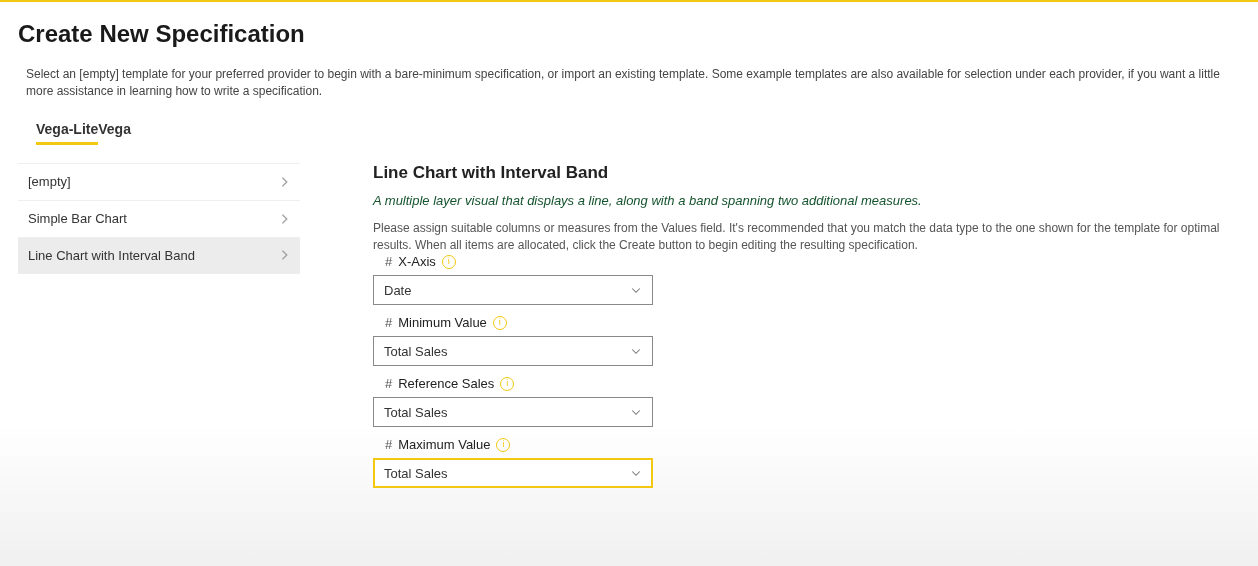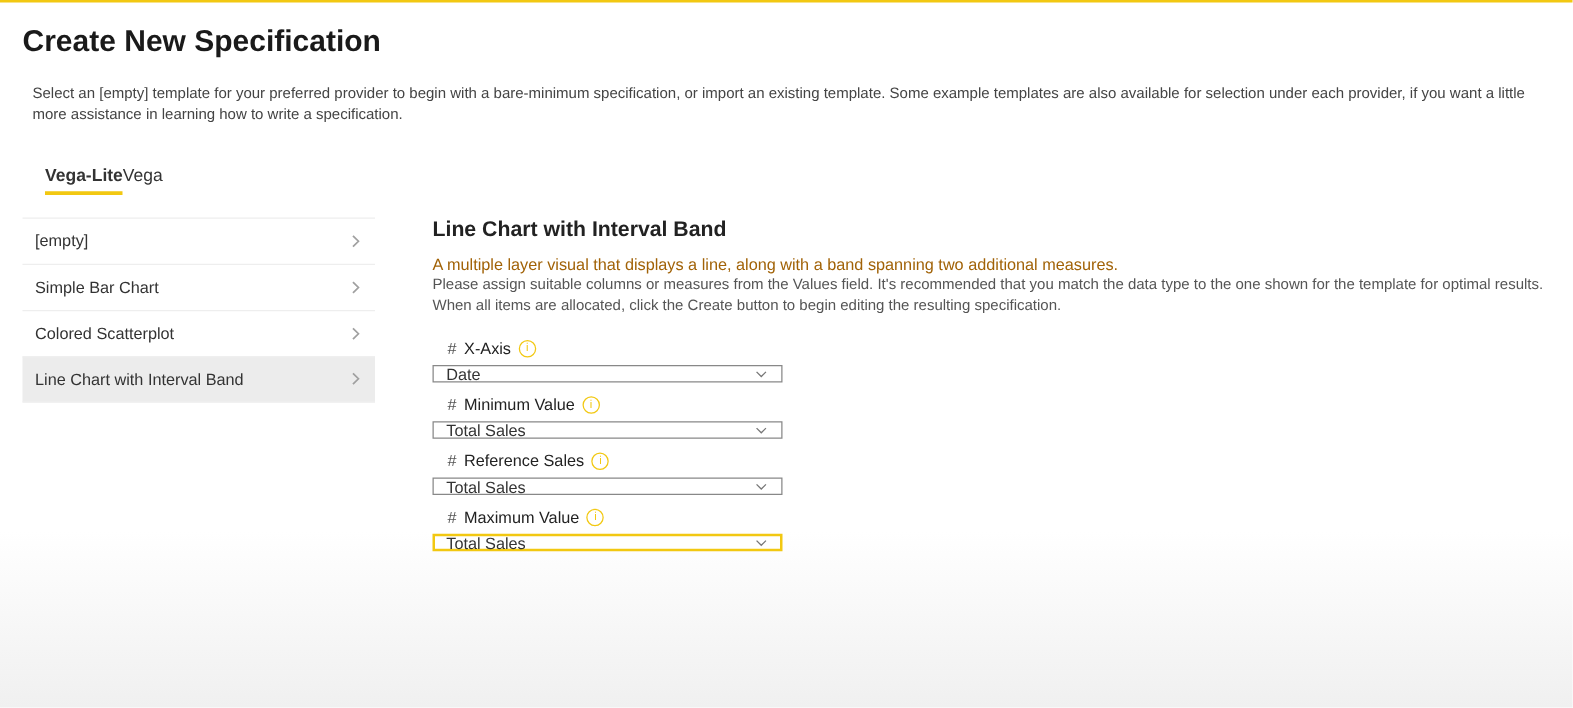--- a/index.html
+++ b/index.html
@@ -21,48 +21,49 @@
   .page-title {
     font-size: 24px;
     font-weight: 600;
     color: #1a1a1a;
     margin-bottom: 18px;
   }
   .intro {
     font-size: 12px;
     color: #444;
     line-height: 1.4;
-    margin-bottom: 26px;
+    margin-bottom: 15px;
     padding: 0 8px;
   }
   .tabs {
     display: flex;
     padding-left: 18px;
     margin-bottom: 18px;
   }
   .tab {
     font-size: 14px;
     padding: 6px 0 8px 0;
     cursor: pointer;
     color: #333;
     position: relative;
+    font-weight: bold;
   }
   .tab.active {
     font-weight: 600;
   }
   .tab.active::after {
     content: "";
     position: absolute;
     left: 0; right: 0; bottom: 0;
     height: 3px;
     background: #f2c811;
   }
   .body {
     display: flex;
-    gap: 46px;
+    gap: 73px;
   }
   .sidebar {
     width: 282px;
     flex-shrink: 0;
   }
   .side-item {
     display: flex;
     align-items: center;
     justify-content: space-between;
     height: 37px;
@@ -81,27 +82,28 @@
   .chev path { stroke: #a0a0a0; stroke-width: 1.6; fill: none; }
   .detail { flex: 1; padding-right: 8px; }
   .detail-title {
     font-size: 17px;
     font-weight: 600;
     color: #222;
     margin-bottom: 10px;
   }
   .detail-sub {
     font-size: 13px;
-    color: #a16207;
+    color: #14532d;
+    margin-bottom: 12px;
+    font-style: italic;
   }
   .detail-help {
     font-size: 12px;
     color: #555;
     line-height: 1.45;
-    margin-bottom: 18px;
   }
   .field-block { margin-bottom: 10px; }
   .field-label {
     display: flex;
     align-items: center;
     gap: 6px;
     font-size: 13px;
     color: #222;
     padding-left: 12px;
     margin-bottom: 6px;
@@ -113,21 +115,21 @@
     border-radius: 50%;
     display: inline-flex;
     align-items: center;
     justify-content: center;
     font-size: 9px;
     color: #f2c811;
     line-height: 1;
   }
   .dropdown {
     width: 280px;
-    height: 14px;
+    height: 30px;
     border: 1px solid #888;
     background: #fff;
     display: flex;
     align-items: center;
     justify-content: space-between;
     padding: 0 10px;
     font-size: 13px;
     color: #333;
     cursor: pointer;
   }
@@ -159,26 +161,20 @@
         <svg class="chev" viewBox="0 0 16 16">
             <path d="M5 3 L10 8 L5 13"></path>
           </svg>
       </div>
       <div class="side-item">
         <span>Simple Bar Chart</span>
         <svg class="chev" viewBox="0 0 16 16">
             <path d="M5 3 L10 8 L5 13"></path>
           </svg>
       </div>
-      <div class="side-item">
-        <span>Colored Scatterplot</span>
-        <svg class="chev" viewBox="0 0 16 16">
-            <path d="M5 3 L10 8 L5 13"></path>
-          </svg>
-      </div>
       <div class="side-item selected">
         <span>Line Chart with Interval Band</span>
         <svg class="chev" viewBox="0 0 16 16">
             <path d="M5 3 L10 8 L5 13"></path>
           </svg>
       </div>
     </div>
 
     <div class="detail">
       <div class="detail-title">Line Chart with Interval Band</div>

